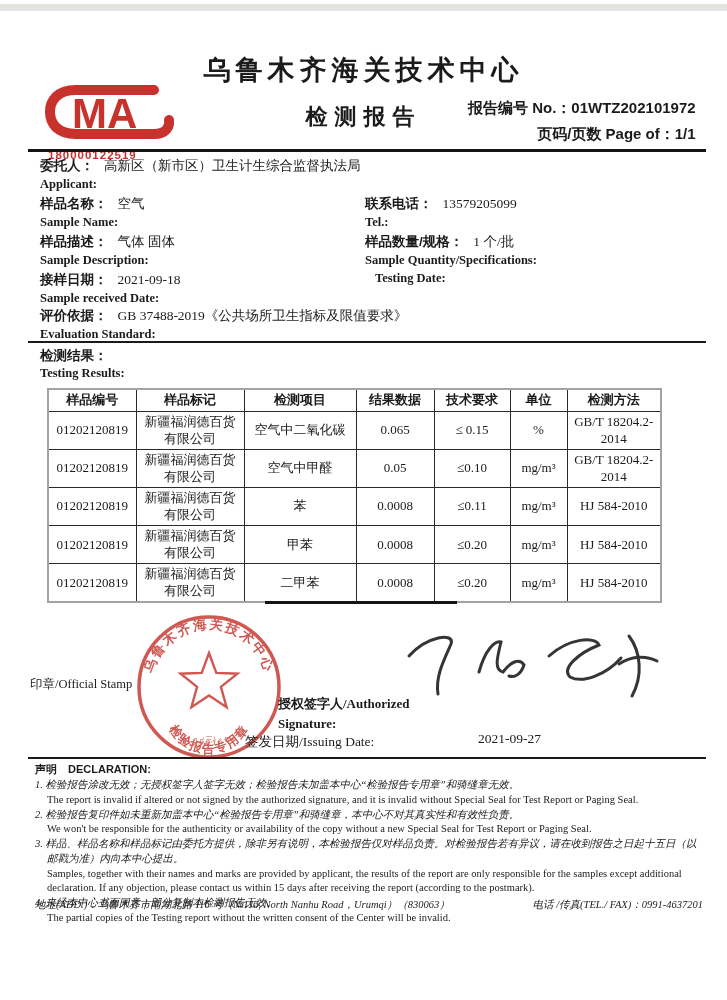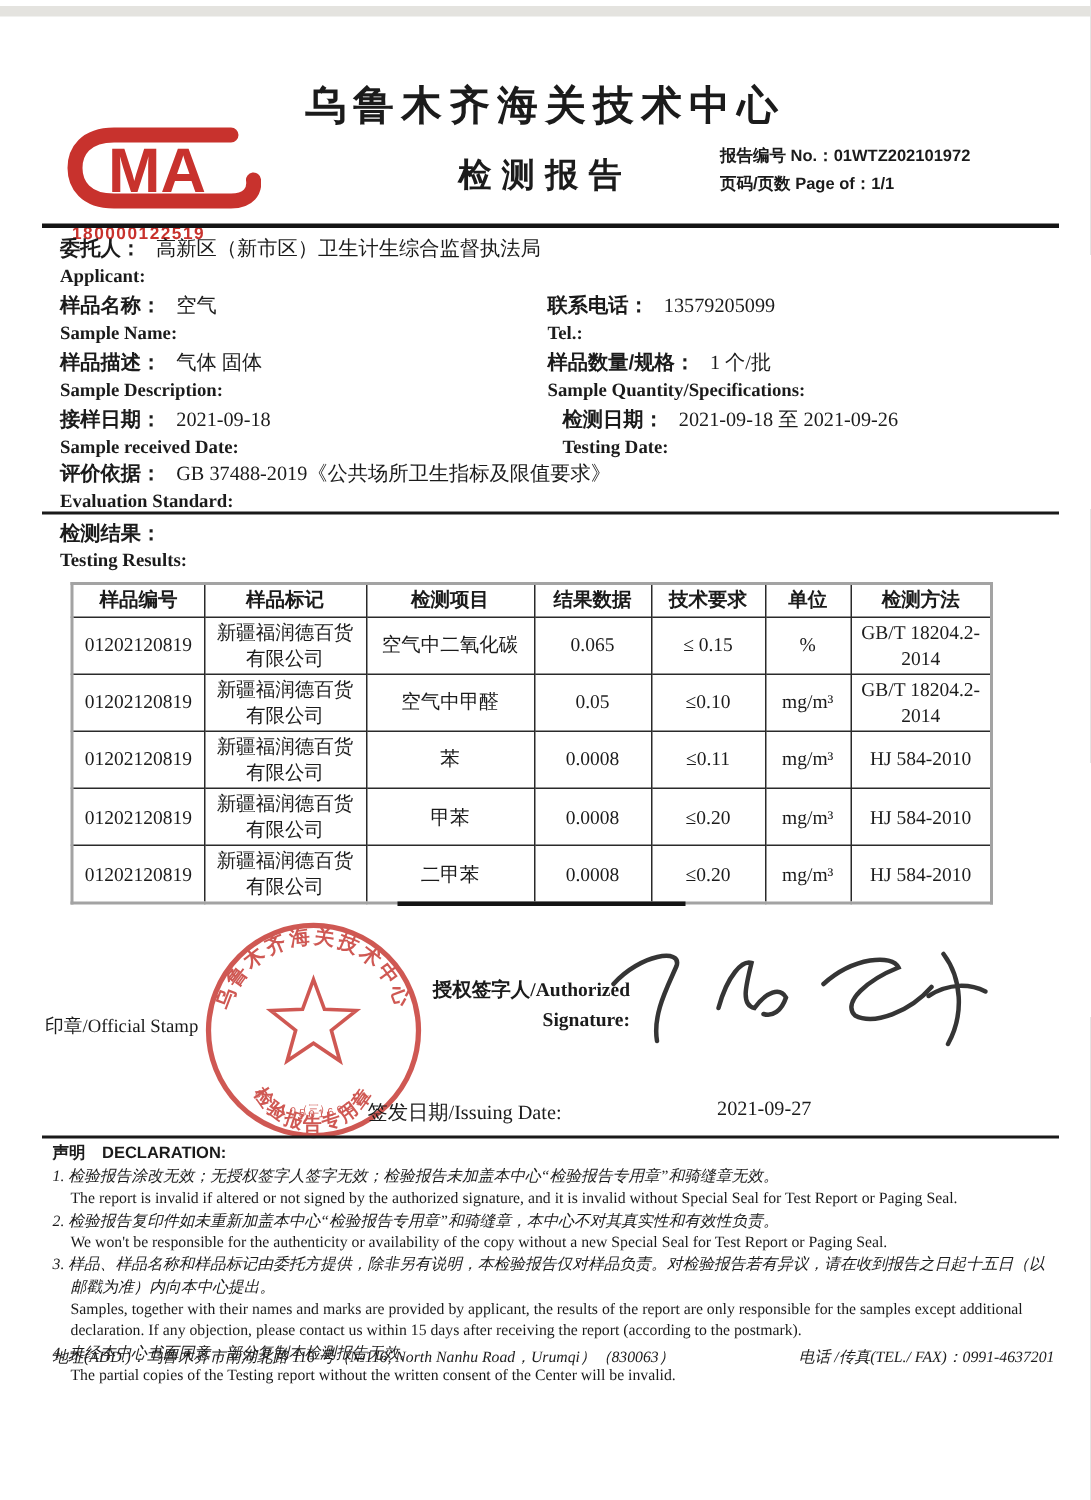--- a/index.html
+++ b/index.html
@@ -14,22 +14,22 @@
   
   .org-title { position:absolute; top:52px; left:0; width:100%; text-align:center;
     font-family:"Liberation Sans","DejaVu Sans",sans-serif; font-weight:bold;
     font-size:27px; letter-spacing:5px; }
   .cma { position:absolute; left:38px; top:80px; width:140px; text-align:center; }
   .cma-num { color:#c8322d; font-size:11.5px; letter-spacing:1px; font-weight:bold;
     font-family:"Liberation Sans",sans-serif; margin-top:1px; text-align:left; padding-left:10px;}
   .report-title { position:absolute; top:102px; left:0; width:100%; text-align:center;
     font-family:"Liberation Sans","DejaVu Sans",sans-serif; font-weight:bold;
     font-size:22px; letter-spacing:7px; }
-  .report-meta { position:absolute; left:480px; top:95px; font-size:11px; font-weight:bold;
-    line-height:1.75; font-family:"Liberation Sans","DejaVu Sans",sans-serif; }
+  .report-meta { position:absolute; left:468px; top:95px; font-size:15px; font-weight:bold;
+    line-height:1.75; font-family:"Liberation Sans","DejaVu Sans",sans-serif;text-align:right; }
   .rule-top { position:absolute; top:149px; left:28px; width:678px; height:3px; background:#141414; }
 
   
   .info { position:absolute; top:156px; left:40px; width:650px; }
   .info-row { position:relative; height:38px; }
   .info-row.h36 { height:36px;gap:10px; }
   .dual { display:grid; grid-template-columns:325px 325px; }
   .cn-line { font-size:13.5px; line-height:20px; white-space:nowrap; }
   .cn-line .lbl { font-family:"Liberation Sans","DejaVu Sans",sans-serif; font-weight:bold; }
   .cn-line .val { margin-left:10px; }
@@ -48,21 +48,21 @@
   .results-table th { height:22px;
     font-family:"Liberation Sans","DejaVu Sans",sans-serif; font-weight:bold; }
   .results-table td { height:37px; line-height:1.35; }
   .results-table { border:2px solid #a3a3a3; }
 
   .table-end-rule { position:absolute; top:601px; left:265px; width:192px; height:3px; background:#141414; }
 
   
   .stamp-label { position:absolute; left:30px; top:676px; font-size:12.5px; font-weight:normal; }
   .stamp { position:absolute; left:130px; top:611px; opacity:.88; }
-  .auth-label { position:absolute; left:278px; top:650px; width:142px; text-align:right;
+  .auth-label { position:absolute; left:278px; top:694px; width:142px; 
     font-size:13px; font-weight:bold; line-height:1.55; }
   .signature { position:absolute; left:393px; top:620px; }
   .issue-label { position:absolute; left:245px; top:733px; font-size:13.5px; font-weight:normal; }
   .issue-date { position:absolute; left:478px; top:731px; font-size:13.5px; }
   .rule-decl { position:absolute; top:757px; left:28px; width:678px; height:2px; background:#1a1a1a; }
 
   
   .declaration { position:absolute; top:762px; left:35px; width:662px; font-size:10.5px; line-height:1.4; }
   .decl-title { font-weight:bold; font-size:11px; margin-bottom:1px;
     font-family:"Liberation Sans","DejaVu Sans",sans-serif; }
@@ -122,21 +122,20 @@
         <div class="cn-line"><span class="lbl">样品数量/规格：</span><span class="val">1 个/批</span></div>
         <div class="en-line">Sample Quantity/Specifications:</div>
       </div>
     </div>
     <div class="info-row dual h36">
       <div>
         <div class="cn-line"><span class="lbl">接样日期：</span><span class="val">2021-09-18</span></div>
         <div class="en-line">Sample received Date:</div>
       </div>
       <div>
-        <div class="cn-line"><span class="lbl">检测日期：</span><span class="val">2021-09-18 至 2021-09-26</span></div>
         <div class="en-line">Testing Date:</div>
       </div>
     </div>
     <div class="info-row h36">
       <div class="cn-line"><span class="lbl">评价依据：</span><span class="val">GB 37488-2019《公共场所卫生指标及限值要求》</span></div>
       <div class="en-line">Evaluation Standard:</div>
     </div>
   </div>
 
   <div class="rule-mid"></div>

